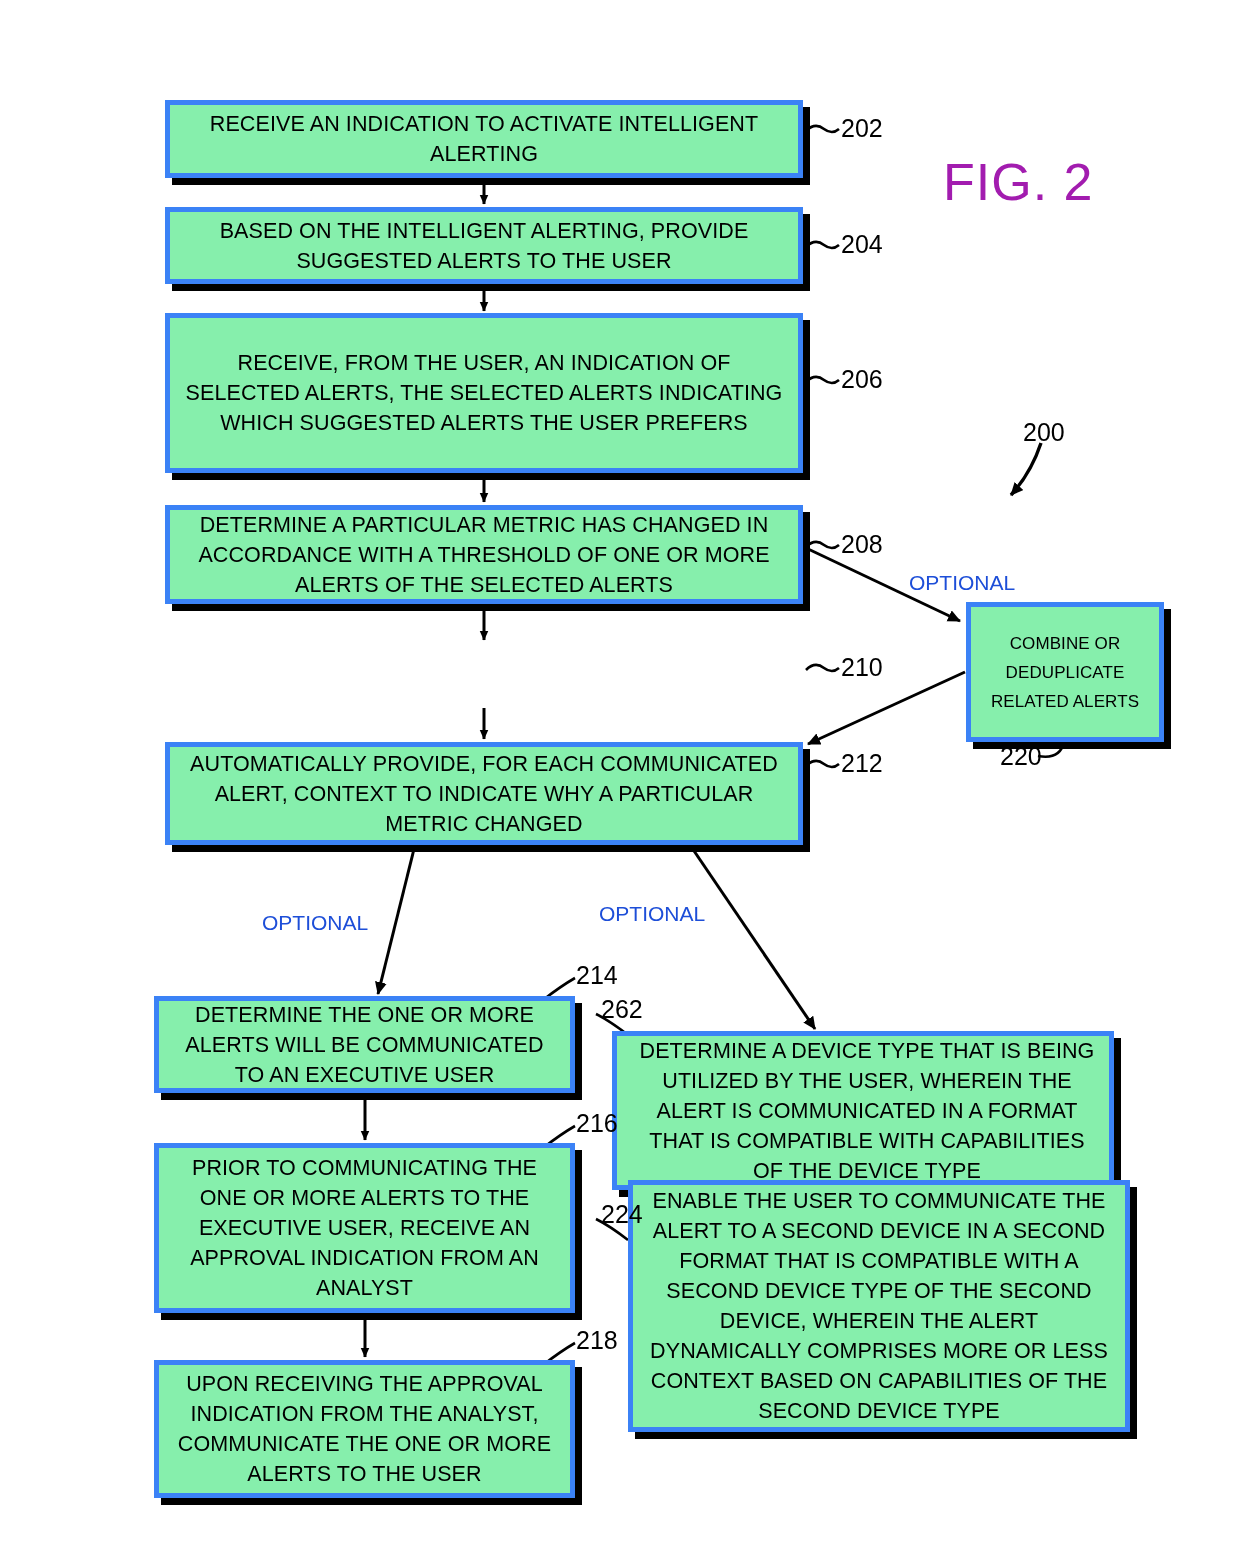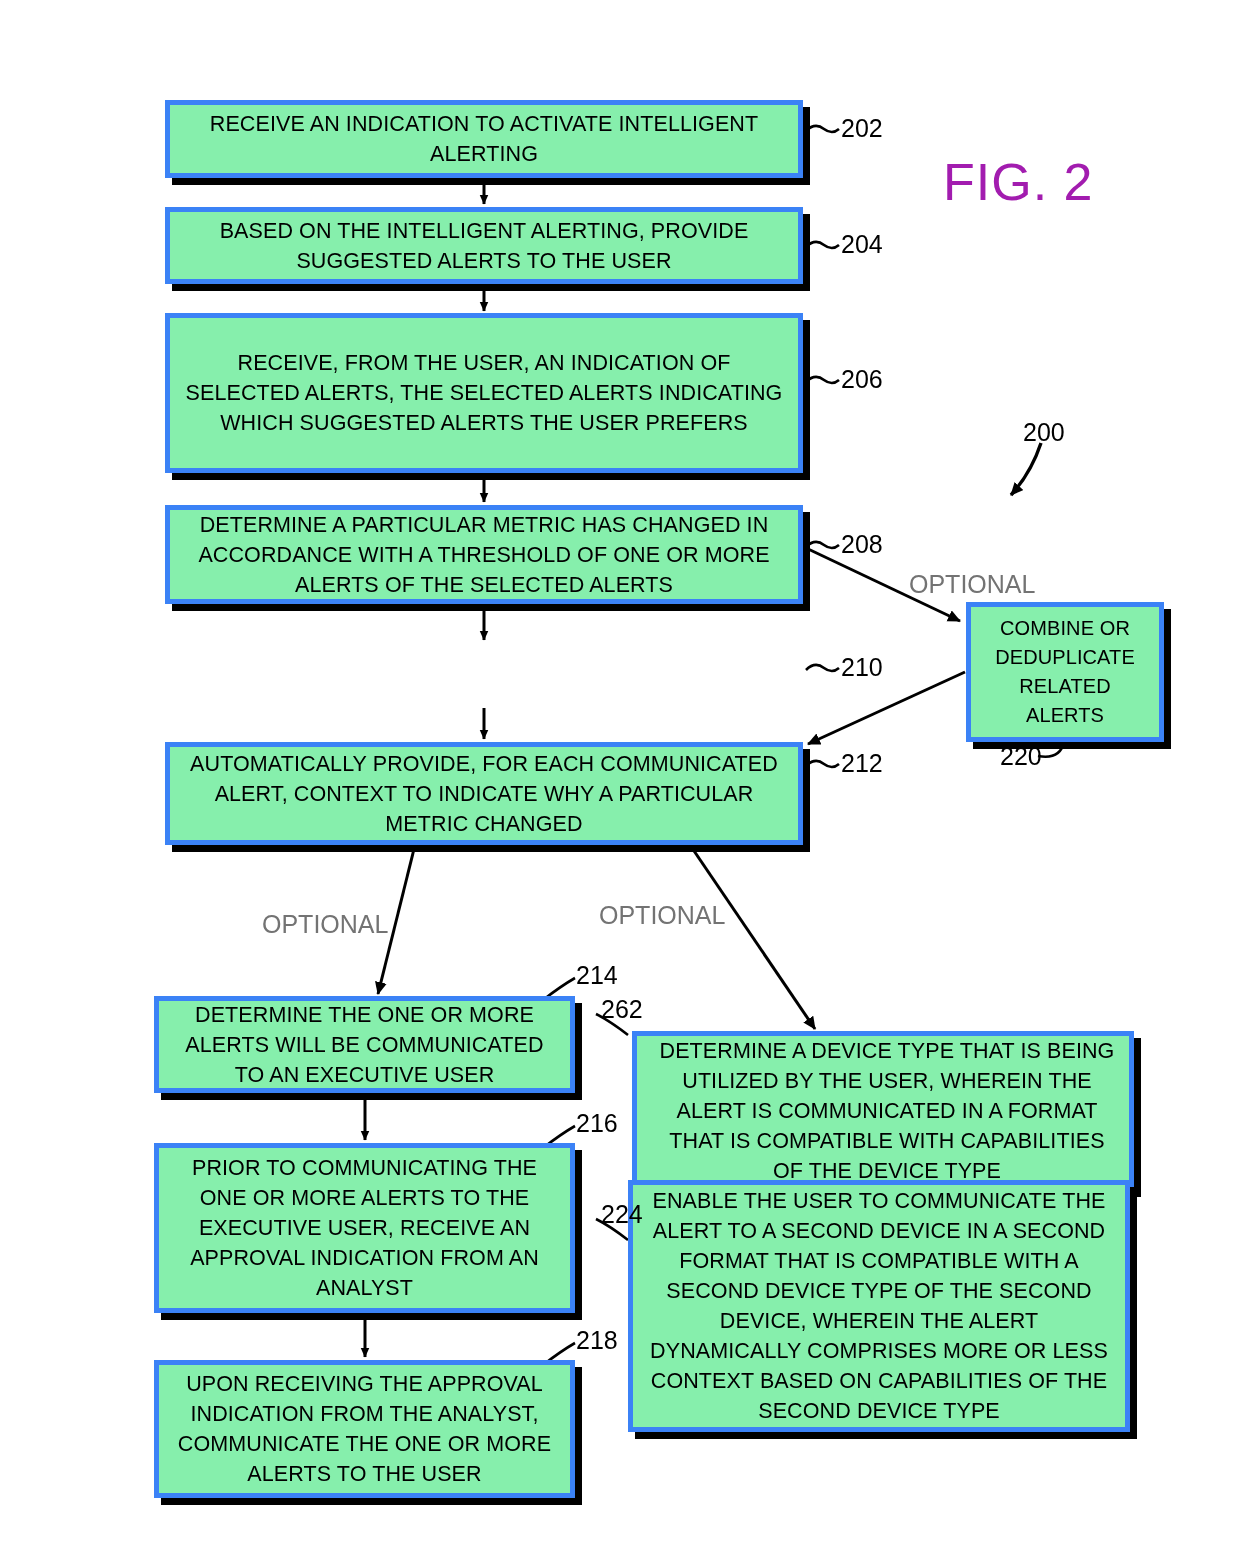--- a/index.html
+++ b/index.html
@@ -37,35 +37,35 @@
   .node-text {
     text-align: center;
     color: #000000;
     font-size: 21.5px;
     line-height: 30px;
     letter-spacing: 0.1px;
     padding: 0 10px;
     white-space: pre-line;
   }
   .node.compact .node-text {
-    font-size: 20px;
+    font-size: 17px;
     line-height: 29px;
   }
   .refnum {
     position: absolute;
     color: #000000;
     font-size: 25px;
     line-height: 1;
     white-space: nowrap;
     z-index: 3;
   }
   .edgelabel {
     position: absolute;
-    color: #737373;
-    font-size: 25px;
+    color: #1d4ed8;
+    font-size: 21px;
     line-height: 1;
     white-space: nowrap;
     z-index: 3;
   }
   #fig-title {
     position: absolute;
     left: 943px;
     top: 152px;
     font-size: 52px;
     letter-spacing: 1px;
@@ -164,21 +164,21 @@
   </div>
 
   <div class="node" style="left:154px; top:1143px; width:421px; height:170px;">
     <span class="node-text">PRIOR TO COMMUNICATING THE ONE OR MORE ALERTS TO THE EXECUTIVE USER, RECEIVE AN APPROVAL INDICATION FROM AN ANALYST</span>
   </div>
 
   <div class="node" style="left:154px; top:1360px; width:421px; height:138px;">
     <span class="node-text">UPON RECEIVING THE APPROVAL INDICATION FROM THE ANALYST, COMMUNICATE THE ONE OR MORE ALERTS TO THE USER</span>
   </div>
 
-  <div class="node" style="left:632px; top:1031px; width:502px; height:159px;padding-left:8px;">
+  <div class="node" style="left:612px; top:1031px; width:502px; height:159px;padding-left:8px;">
     <span class="node-text">DETERMINE A DEVICE TYPE THAT IS BEING UTILIZED BY THE USER, WHEREIN THE ALERT IS COMMUNICATED IN A FORMAT THAT IS COMPATIBLE WITH CAPABILITIES OF THE DEVICE TYPE</span>
   </div>
 
   <div class="node" style="left:628px; top:1180px; width:502px; height:252px;">
     <span class="node-text">ENABLE THE USER TO COMMUNICATE THE ALERT TO A SECOND DEVICE IN A SECOND FORMAT THAT IS COMPATIBLE WITH A SECOND DEVICE TYPE OF THE SECOND DEVICE, WHEREIN THE ALERT DYNAMICALLY COMPRISES MORE OR LESS CONTEXT BASED ON CAPABILITIES OF THE SECOND DEVICE TYPE</span>
   </div>
 
   <div class="refnum" style="left:841px; top:116px;">202</div>
   <div class="refnum" style="left:841px; top:232px;">204</div>
   <div class="refnum" style="left:841px; top:367px;">206</div>

